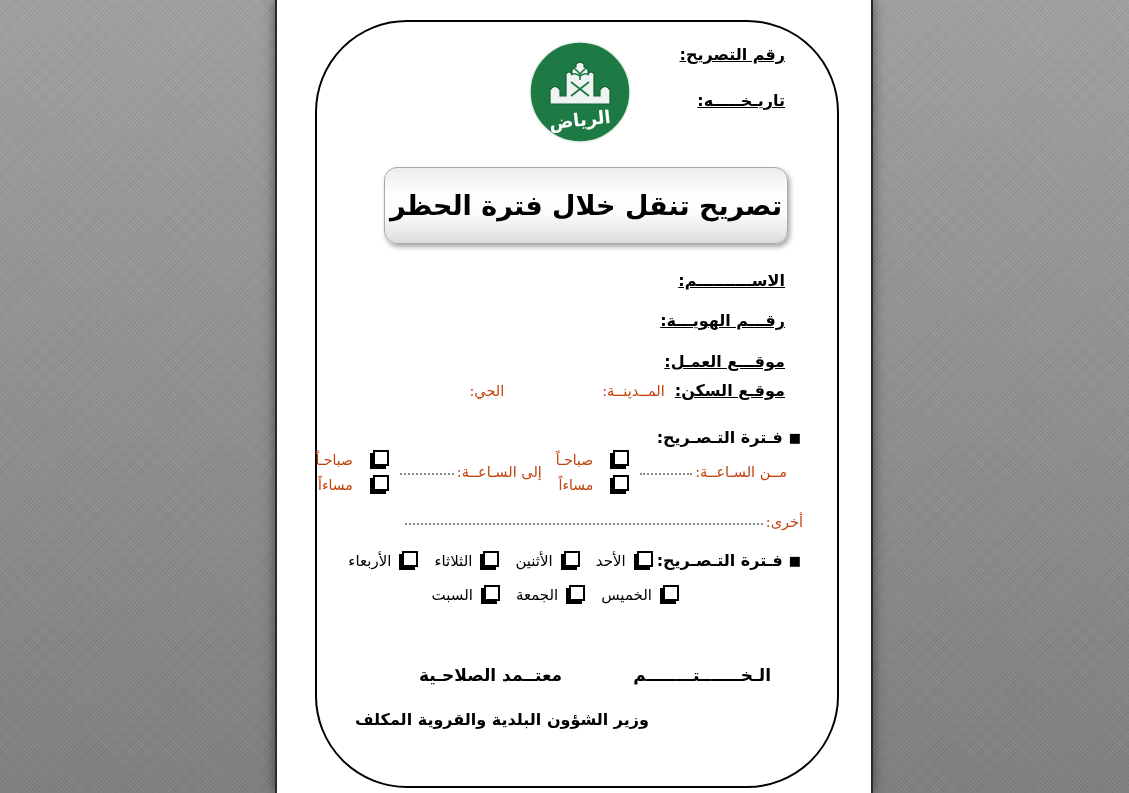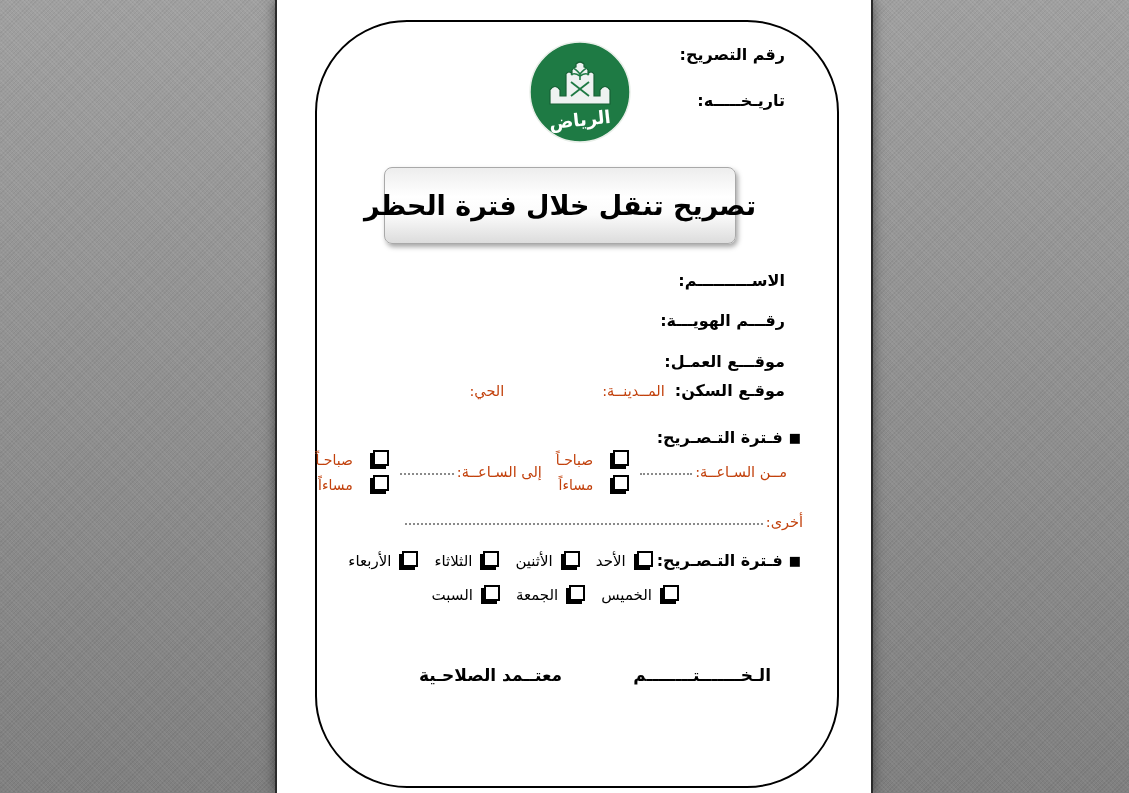--- a/index.html
+++ b/index.html
@@ -21,28 +21,28 @@
     border-left:2px solid #2a2a2a; border-right:2px solid #2a2a2a;
     box-shadow:0 0 12px rgba(0,0,0,0.5);
     direction:rtl;
   }
   .form-border{
     position:absolute; left:38px; top:20px; width:524px; height:768px;
     border:2px solid #000; border-radius:92px;
   }
   .abs{ position:absolute; }
   .b{ font-weight:bold; }
-  .lbl{ font-size:16px; color:#000; white-space:nowrap; }
+  .lbl{ font-size:16px; color:#000; white-space:nowrap;text-decoration:underline; }
   .reg{ font-size:14.5px; color:#c2410c; white-space:nowrap; }
   .sm{ font-size:14px; }
 
   
   .title-box{
-    position:absolute; left:107px; top:167px; width:352px; height:77px;
-    border:1px solid #a9a9a9; border-radius:8px;
+    position:absolute; left:107px; top:167px; width:404px; height:77px;
+    border:1px solid #a9a9a9; border-radius:13px;
     background:linear-gradient(#ededed, #ffffff 38%, #fbfbfb 62%, #dcdcdc);
     box-shadow:2px 3px 5px rgba(0,0,0,0.35);
     display:flex; align-items:center; justify-content:center;
   }
   .title-box .t{ font-size:27px; font-weight:bold; white-space:nowrap; }
 
   
   .logo{ position:absolute; left:251px; top:40px; width:104px; height:104px; }
 
   
@@ -183,15 +183,16 @@
         <span class="day-label">الجمعة</span>
       </span>
       <span class="daygroup">
         <span class="cb"></span>
         <span class="day-label">السبت</span>
       </span>
     </div>
 
     <div class="abs footer-lbl" style="top:665px; right:100px;">الـخـــــــتــــــــم</div>
     <div class="abs footer-lbl" style="top:665px; left:142px;">معتــمد الصلاحـية</div>
+    <div class="abs footer-lbl" style="top:710px; left:78px; font-size:16px;">وزير الشؤون البلدية والقروية المكلف</div>
 
   </div>
 </div>
 
 </body></html>

